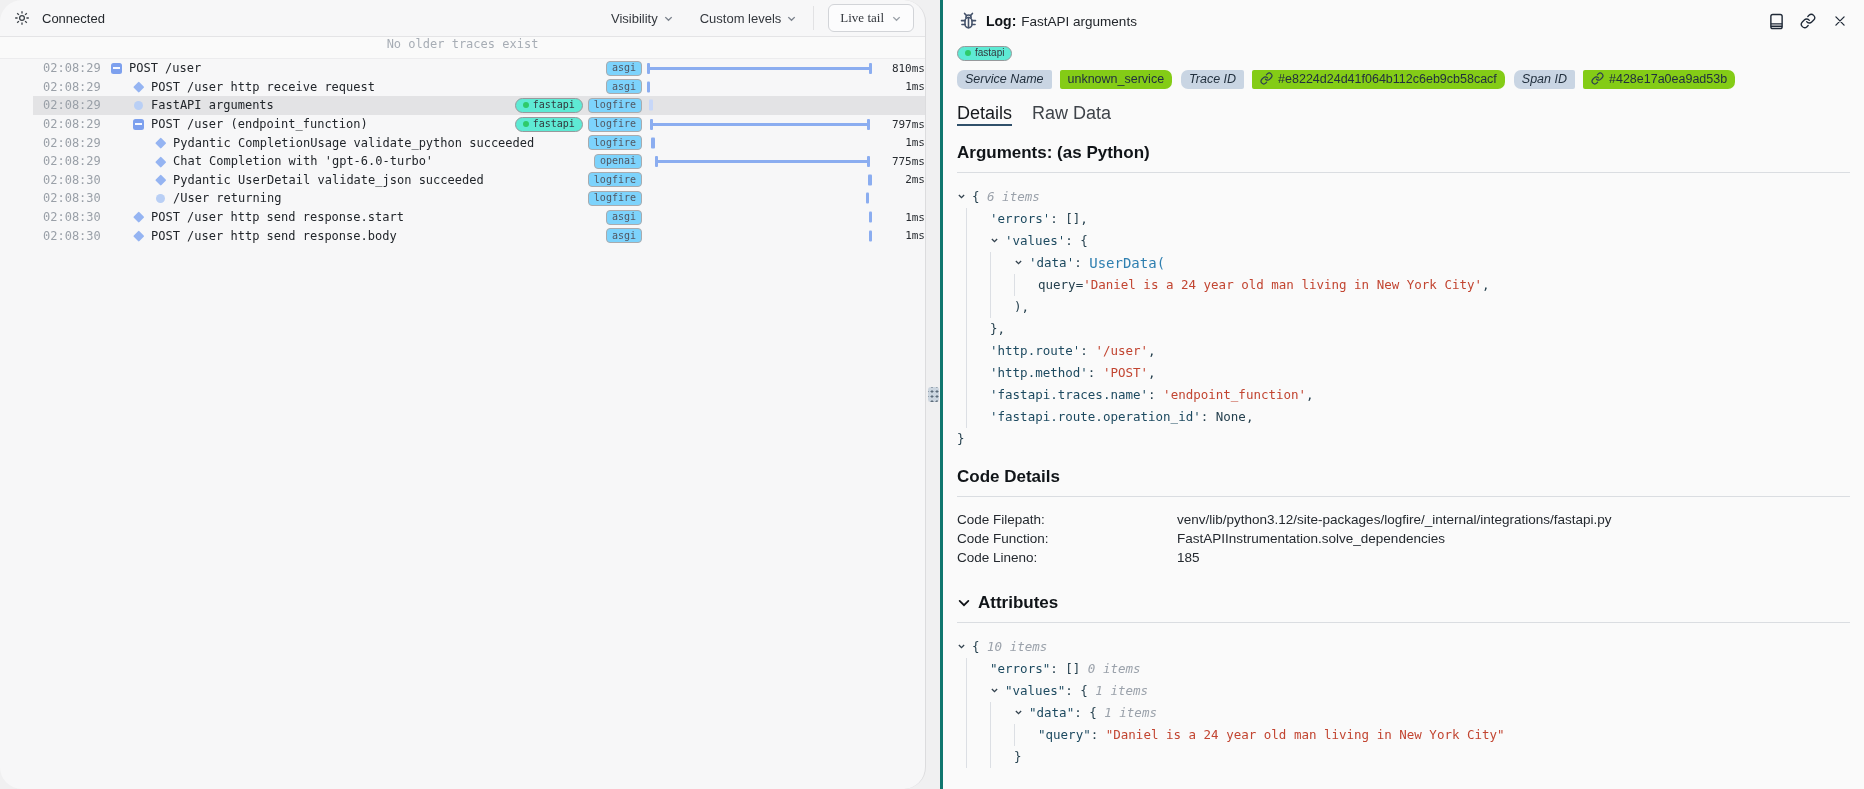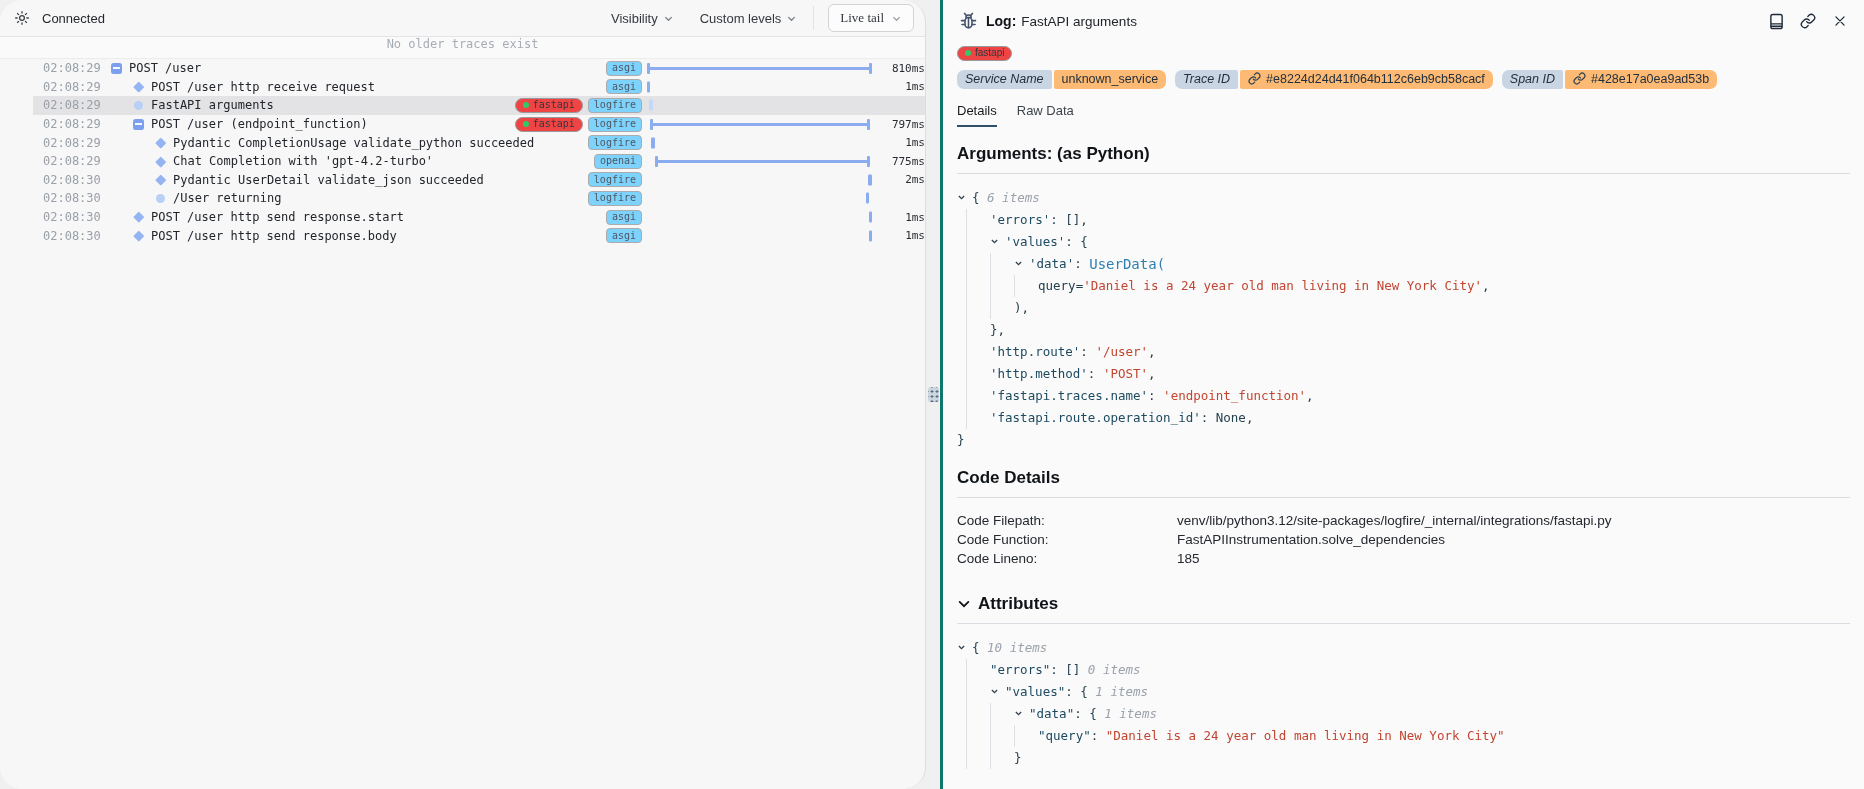--- a/index.html
+++ b/index.html
@@ -25,21 +25,21 @@
   .ttime{width:58px;margin-left:10px;color:#9aa0a8;flex:none;}
   .tindent{flex:none;display:inline-block;}
   .ticon{width:13px;flex:none;display:flex;align-items:center;justify-content:center;}
   .ic-collapse{width:11px;height:11px;background:#7da0ee;border-radius:2.5px;position:relative;display:block;}
   .ic-collapse::after{content:'';position:absolute;left:2px;right:2px;top:4.5px;height:2px;background:#f7f9ff;}
   .ic-diamond{width:7.5px;height:7.5px;background:#95b4f2;transform:rotate(45deg);display:block;border-radius:1px;}
   .ic-dot{width:9px;height:9px;background:#b9cff5;border-radius:50%;display:block;}
   .tname{margin-left:6px;white-space:nowrap;}
   .ttags{margin-left:auto;display:flex;align-items:center;gap:5px;flex:none;}
   .tag{display:inline-flex;align-items:center;height:13px;padding:0 5px;border:1px solid #a9abae;border-radius:4px;background:#7dd3fc;font-size:10px;color:#515763;line-height:12px;}
-  .tag.dot{border-radius:8px;background:#ef4444;border-color:#97999c;gap:4px;padding:0 7px;color:#33373d;}
+  .tag.dot{border-radius:8px;background:#5eead4;border-color:#97999c;gap:4px;padding:0 7px;color:#33373d;}
   .tagdot{width:6px;height:6px;border-radius:50%;background:#2fca6a;display:block;}
   .track{width:230px;height:100%;position:relative;flex:none;margin-left:5px;display:block;}
   .bar{position:absolute;background:#8badf0;display:block;}
   .bar.tick{height:11px;top:50%;transform:translateY(-50%);border-radius:1px;}
   .bar.caps{height:3px;top:50%;margin-top:-1.5px;}
   .bar.caps::before,.bar.caps::after{content:'';position:absolute;width:3px;height:11px;top:-4px;background:inherit;border-radius:1px;}
   .bar.caps::before{left:0;}
   .bar.caps::after{right:0;}
   .bar.light{background:#c7d7f8;}
   .tdur{width:44px;margin-left:4px;text-align:right;font-size:11px;color:#282c31;flex:none;}
@@ -52,25 +52,25 @@
   .bugicon{width:22px;height:22px;display:flex;align-items:center;justify-content:center;margin-right:7px;}
   .rkind{font-size:14px;font-weight:bold;color:#101418;}
   .rtitle{font-size:13.5px;color:#22262b;margin-left:5px;}
   .rh-spacer{flex:1;}
   .hicon{width:20px;height:20px;display:flex;align-items:center;justify-content:center;margin-left:12px;cursor:pointer;color:#1f2937;}
   .tagrow{margin-top:9px;}
   .badges{display:flex;gap:9px;margin-top:9px;flex-wrap:wrap;}
   .badges.second{margin-top:5px;}
   .badge{display:inline-flex;font-size:12.5px;color:#22303e;}
   .blabel{background:#c9d5e3;padding:2px 8px 3px;border-radius:7px 2px 2px 7px;font-style:italic;}
-  .bvalue{background:#fdba74;padding:2px 8px 3px;border-radius:2px 7px 7px 2px;margin-left:2px;display:inline-flex;align-items:center;gap:5px;}
+  .bvalue{background:#84cc16;padding:2px 8px 3px;border-radius:2px 7px 7px 2px;margin-left:8px;display:inline-flex;align-items:center;gap:5px;}
   .blink{display:flex;align-items:center;}
   .blink svg{width:13px;height:13px;}
   .tabs{display:flex;gap:20px;margin-top:14px;}
-  .tab{font-size:13px;color:#3f444a;padding-bottom:7px;cursor:pointer;}
+  .tab{font-size:18px;color:#3f444a;cursor:pointer;}
   .tab.active{color:#16191d;border-bottom:2px solid #30506a;}
   .sechead{font-size:17px;font-weight:bold;color:#101418;margin-top:17px;}
   .sechead.witharrow{display:flex;align-items:center;gap:7px;margin-top:26px;}
   .archev{display:flex;align-items:center;cursor:pointer;}
   hr.sep{border:none;border-top:1px solid #dadde1;margin:9px 0 0 0;}
   .tree{margin-top:13px;font:12.5px/22px "DejaVu Sans Mono", monospace;color:#1d4456;}
   .tline{display:flex;align-items:stretch;white-space:pre;}
   .guide{width:23px;flex:none;border-left:1px solid #dcdfe4;}
   .guide:first-child{margin-left:9px;}
   .chev{width:15px;flex:none;display:flex;align-items:center;cursor:pointer;}
@@ -211,21 +211,21 @@
           <i class="bar tick" style="left: 4px; width: 4px;"></i>
         </span>
         <span class="tdur">1ms</span>
       </div>
       <div class="trow">
         <span class="ttime">02:08:29</span>
         <span class="tindent" style="width: 53px;"></span>
         <span class="ticon">
           <i class="ic-diamond"></i>
         </span>
-        <span class="tname">Chat Completion with 'gpt-4.2-turbo'</span>
+        <span class="tname">Chat Completion with 'gpt-6.0-turbo'</span>
         <span class="ttags">
           <span class="tag">
             <span>openai</span>
           </span>
         </span>
         <span class="track">
           <i class="bar caps" style="left: 8px; width: 215px;"></i>
         </span>
         <span class="tdur">775ms</span>
       </div>

